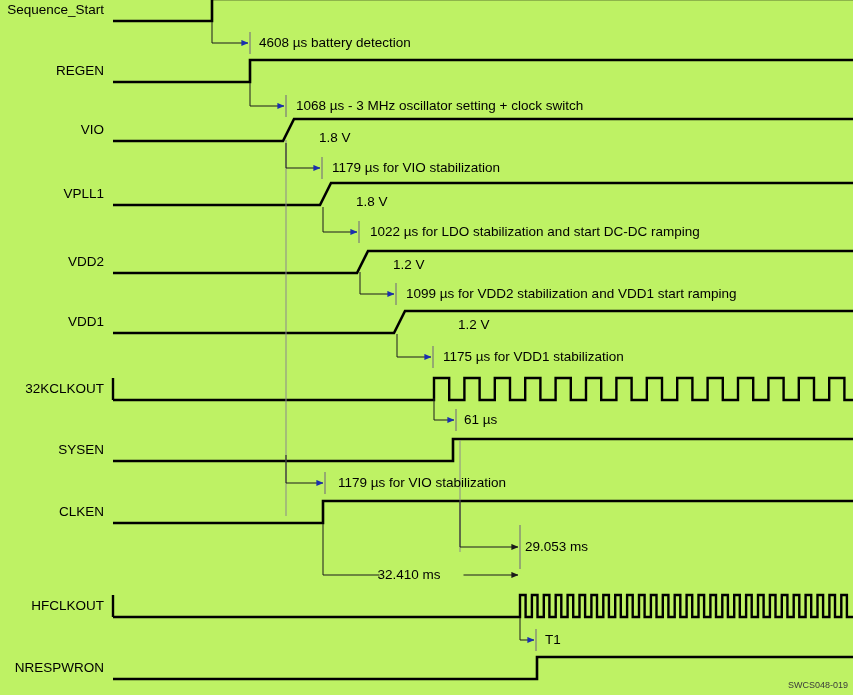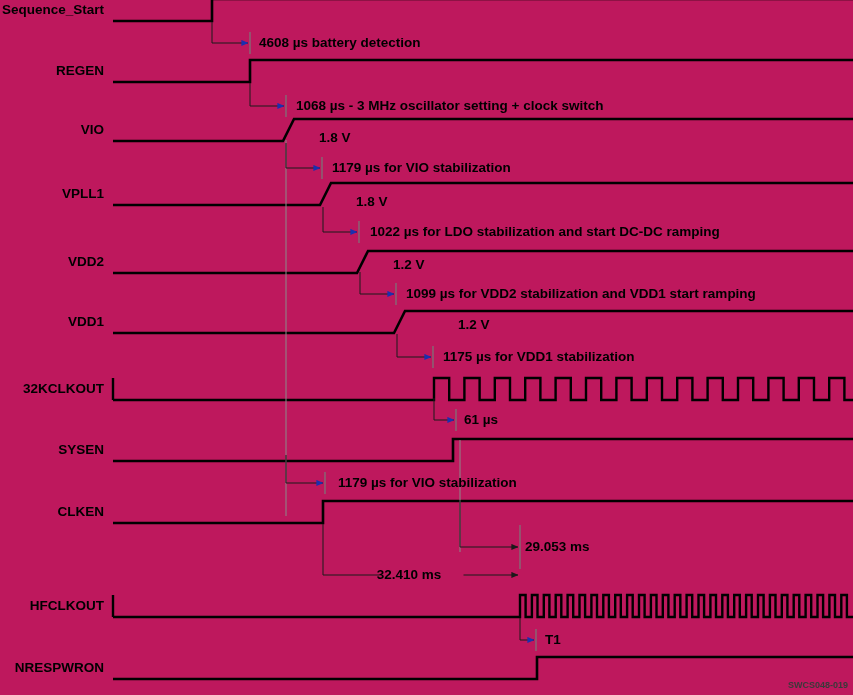--- a/index.html
+++ b/index.html
@@ -11,22 +11,21 @@
   body {
     font-family: "Liberation Sans", sans-serif;
     width: 853px;
     height: 695px;
     overflow: hidden;
   }
   #diagram-root {
     position: relative;
     width: 853px;
     height: 695px;
-    background: #be185d;
-    font-weight: bold;
+    background: #bef264;
   }
   svg#timing-svg {
     display: block;
     width: 853px;
     height: 695px;
   }
   .sig-label {
     font-family: "Liberation Sans", sans-serif;
     font-size: 13.5px;
     fill: #000000;

